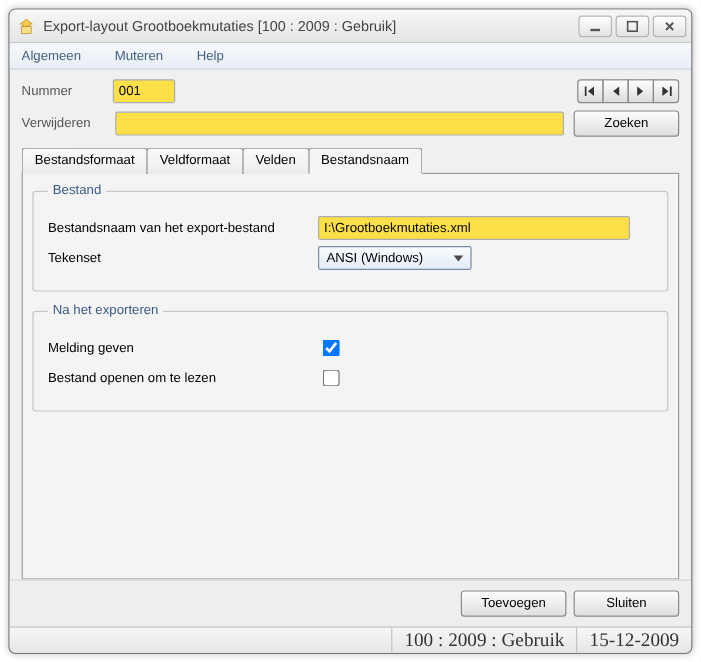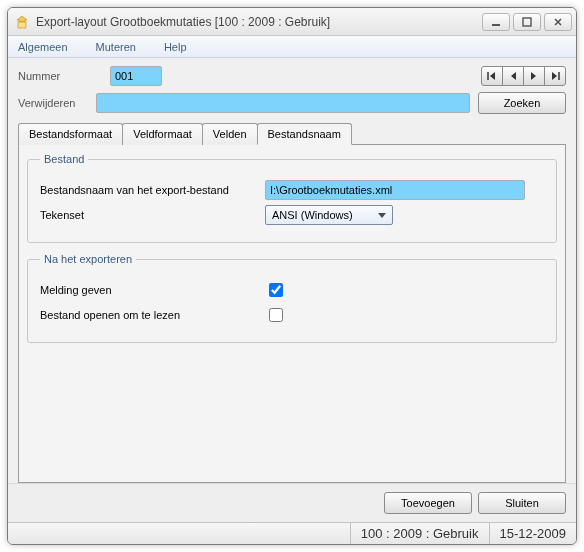--- a/index.html
+++ b/index.html
@@ -42,27 +42,27 @@
   }
   .menubar {
     height:22px;
     background: linear-gradient(#f6f9fc,#e8eef6);
     border-bottom:1px solid #c8d2e0;
     display:flex; align-items:center; gap:28px; padding:0 10px;
     color:#43607f;
   }
   .menuitem { cursor:default; }
   .toprow {
-    display:flex; align-items:center; padding:8px 10px 4px 10px; gap:22px;
+    display:flex; align-items:center; padding:8px 10px 4px 10px; gap:6px;
   }
   .lbl { color:#555; }
   .lbl-num { width:70px; }
   .input {
     border:1px solid #abadb3;
-    background:#7dd3fc;
+    background:#fde047;
     height:20px;
     padding:1px 4px;
     font:inherit;
     border-radius:2px;
   }
   .input-num { width:52px; }
   .navgroup { margin-left:auto; display:flex; gap:0; }
   .navbtn {
     width:22px; height:20px;
     border:1px solid #8a8a8a;
@@ -128,21 +128,21 @@
     content:""; position:absolute; right:6px; top:7px;
     border-left:4px solid transparent; border-right:4px solid transparent;
     border-top:5px solid #4a4a4a;
   }
   .cb { width:14px; height:14px; }
   .btnrow { display:flex; justify-content:flex-end; gap:6px; padding:8px 10px; border-top:1px solid #d8d8d8; background:#eee; }
   .statusbar {
     height:22px; border-top:1px solid #c3c3c3;
     background:linear-gradient(#f6f6f6,#e7e7e7);
     display:flex; align-items:center; justify-content:flex-end;
-    font-size:13px; color:#333;
+    font-size:16px; color:#333;font-family:Liberation Serif, serif;
   }
   .statcell { border-left:1px solid #c3c3c3; padding:0 10px; height:100%; display:flex; align-items:center; }
   svg { display:block; }
 </style>
 </head>
 <body>
 
 <div class="window">
 
   <div class="titlebar">

